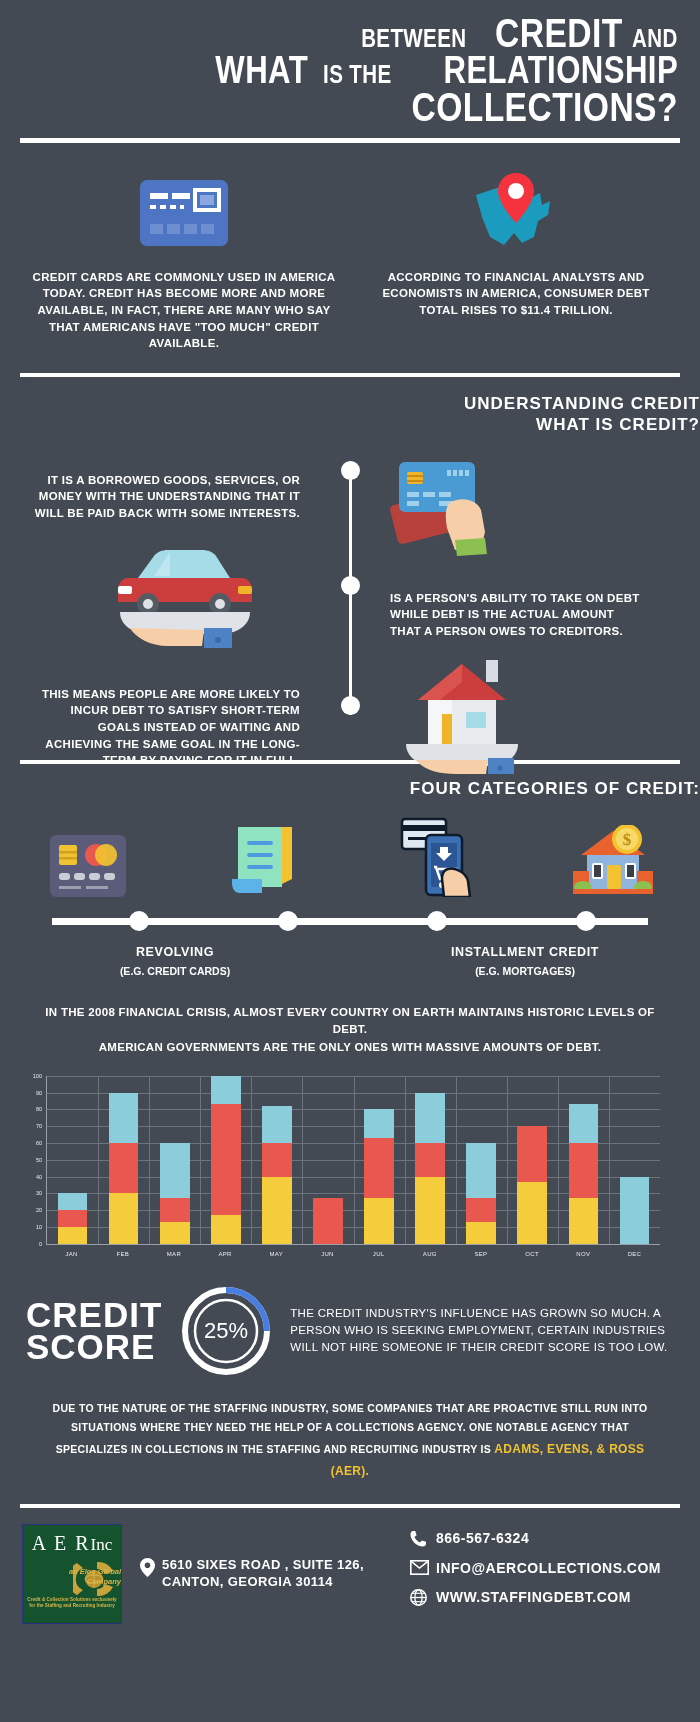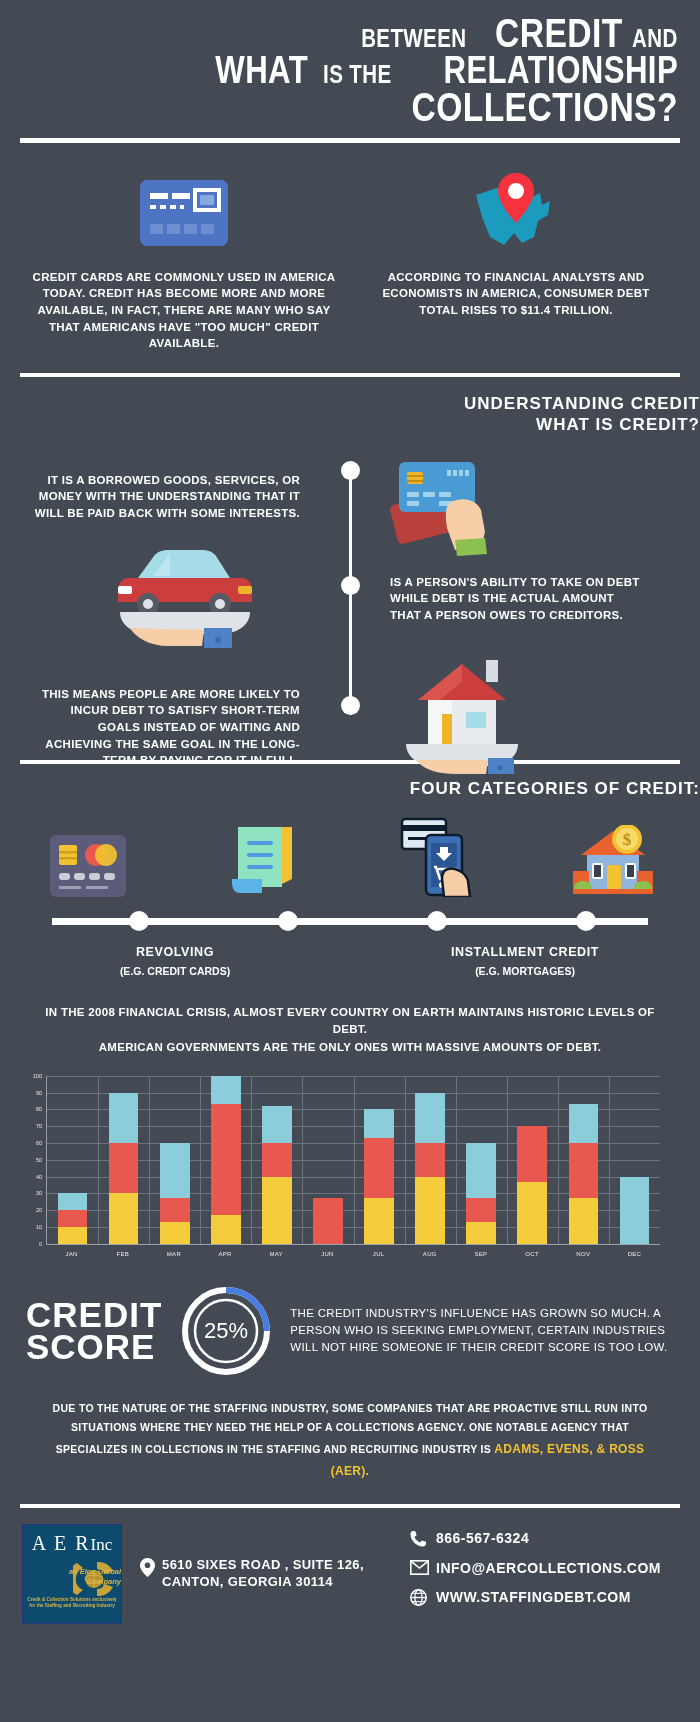--- a/index.html
+++ b/index.html
@@ -108,21 +108,21 @@
   }
   #aer-para{
     text-align:center;font-size:10.5px;line-height:1.85;padding:20px 46px 0 46px;
     font-family:"Liberation Sans Narrow","Liberation Sans",sans-serif;
     font-weight:bold;letter-spacing:.3px;
   }
   .hl{color:#f2c230;font-size:12px;}
   
   #footer{display:flex;align-items:center;padding:16px 22px 0 22px;}
   #logo{
-    width:98px;height:98px;background:#0c4a6e;flex:none;
+    width:98px;height:98px;background:#14532d;flex:none;
     border:1px solid #2a3080;position:relative;overflow:hidden;
   }
   #logo .l1{
     text-align:center;color:#ffffff;font-size:20px;margin-top:7px;letter-spacing:2px;
     font-family:"Liberation Serif",serif;
   }
   #logo .l1 .inc{font-size:17px;letter-spacing:0;}
   #logo .l2{
     color:#d9b44a;font-size:7.5px;font-style:italic;font-weight:bold;
     text-align:right;margin-top:12px;line-height:1.3;position:relative;z-index:2;
@@ -223,21 +223,21 @@
         <rect x="22" y="36" width="12" height="5" fill="#9fd0ec"></rect>
         <rect x="38" y="36" width="12" height="5" fill="#9fd0ec"></rect>
         <rect x="54" y="36" width="12" height="5" fill="#9fd0ec"></rect>
         <rect x="22" y="45" width="12" height="5" fill="#9fd0ec"></rect>
         <rect x="54" y="45" width="20" height="5" fill="#9fd0ec"></rect>
         <path d="M66 46 C78 40 92 44 96 54 L100 76 L96 92 L70 94 L62 72 C60 60 60 50 66 46 Z" fill="#f6cfa8"></path>
         <path d="M70 84 L100 82 L102 98 L72 100 Z" fill="#8cc152"></path>
       </svg>
     </div>
 
-    <div class="u-block" style="left:390px;top:116px;width:255px;">IS A PERSON'S ABILITY TO TAKE ON DEBT WHILE DEBT IS THE ACTUAL AMOUNT THAT A PERSON OWES TO CREDITORS.</div>
+    <div class="u-block" style="left:390px;top:132px;width:255px;">IS A PERSON'S ABILITY TO TAKE ON DEBT WHILE DEBT IS THE ACTUAL AMOUNT THAT A PERSON OWES TO CREDITORS.</div>
 
     <div style="position:absolute;left:110px;top:72px;">
       <svg width="150" height="120" viewBox="0 0 150 120">
         <path d="M28 48 L44 26 C47 22 52 20 58 20 L92 20 C98 20 103 22 106 26 L120 48 Z" fill="#a5dce8"></path>
         <path d="M60 22 L60 46 L44 46 Z" fill="#bde6ef"></path>
         <path d="M18 48 L132 48 C138 48 142 54 142 60 L142 72 L8 72 L8 60 C8 54 12 48 18 48 Z" fill="#cc3d3d"></path>
         <rect x="8" y="56" width="14" height="8" rx="2" fill="#ffffff"></rect>
         <rect x="128" y="56" width="14" height="8" rx="2" fill="#f0b429"></rect>
         <circle cx="38" cy="74" r="11" fill="#555b63"></circle>
         <circle cx="38" cy="74" r="5" fill="#dfe3e8"></circle>

